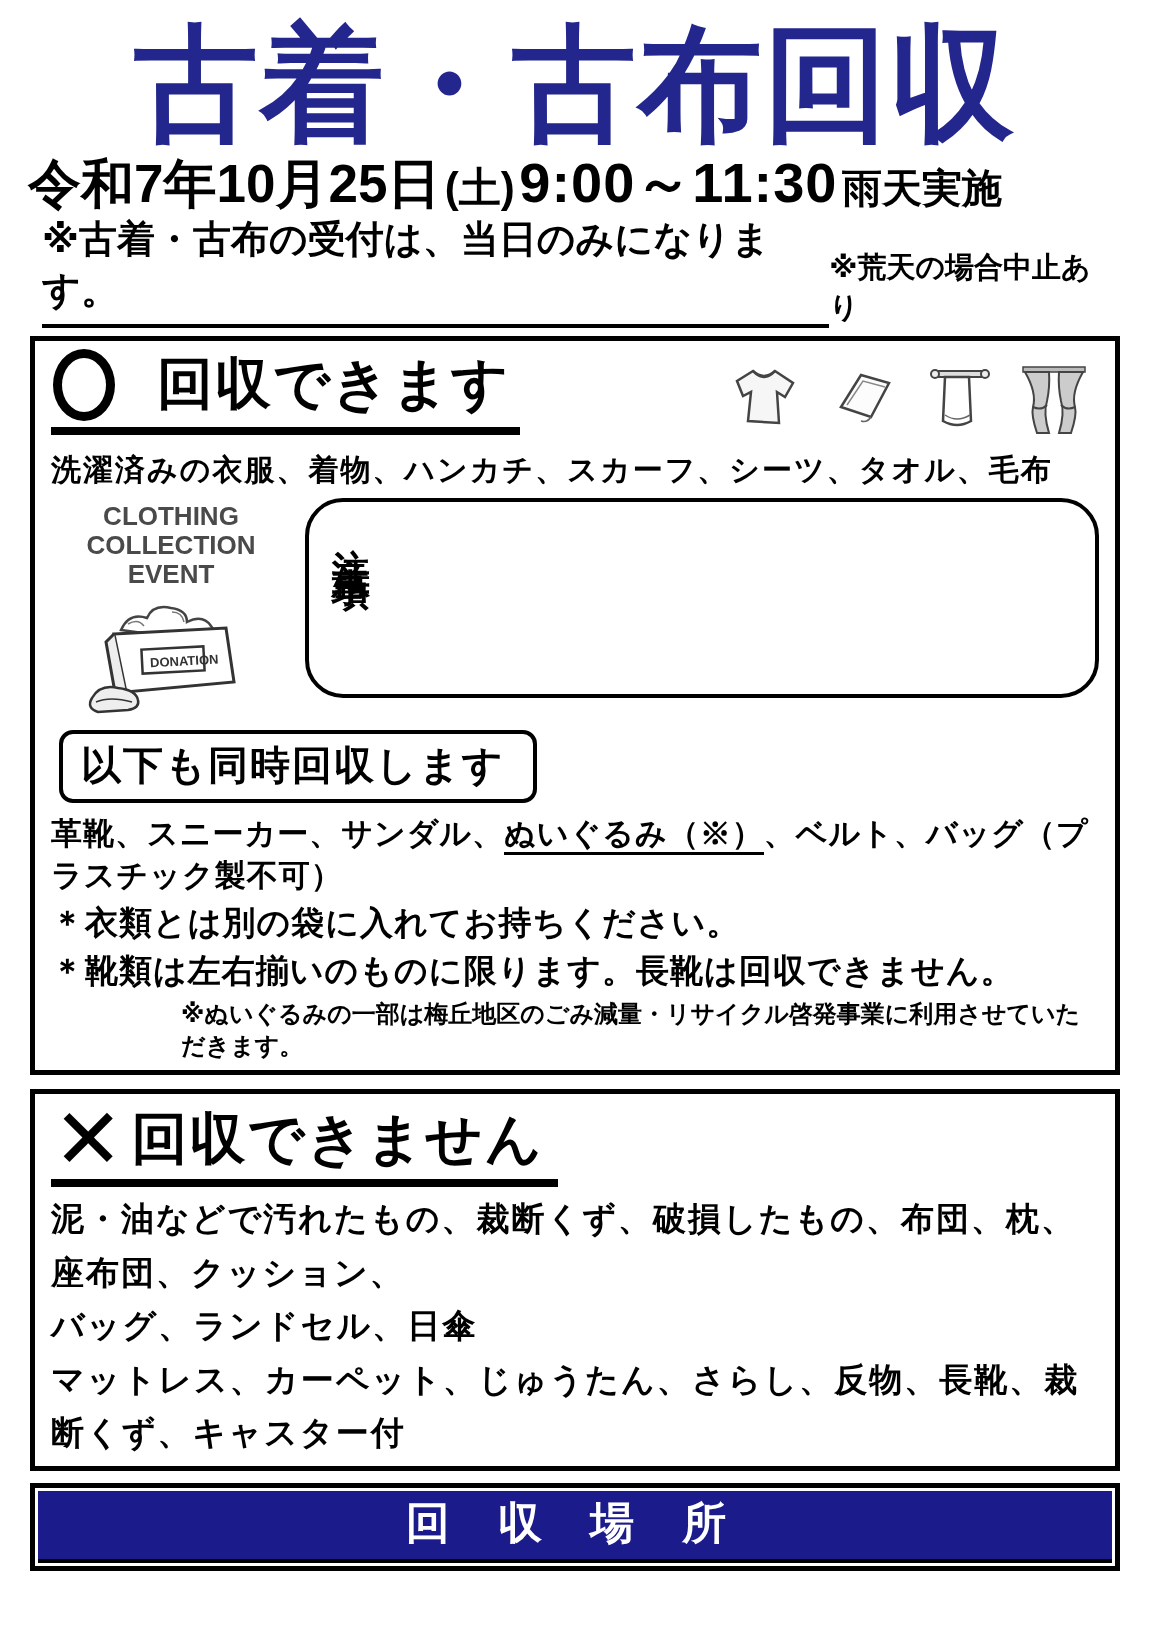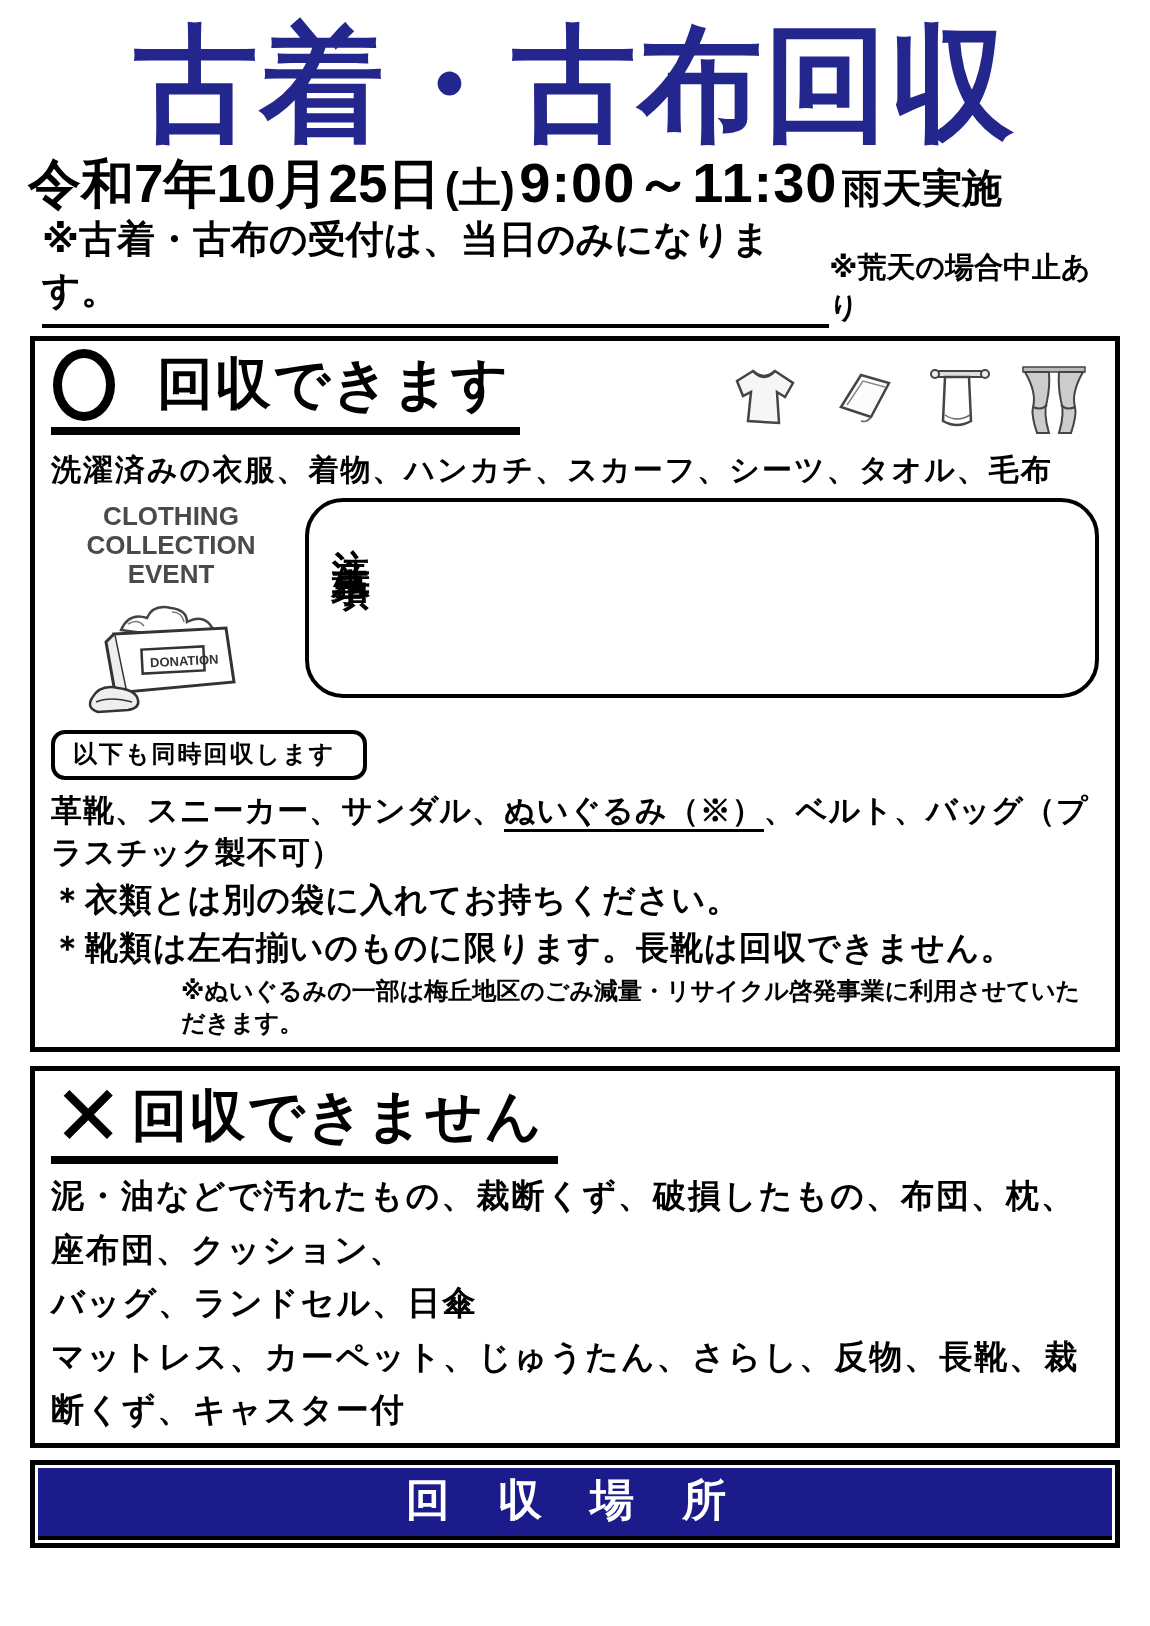--- a/index.html
+++ b/index.html
@@ -55,21 +55,21 @@
     writing-mode:vertical-rl; text-orientation:upright;
     font-family:"Liberation Serif","DejaVu Serif",serif;
     font-size:38px; font-weight:700; letter-spacing:10px; padding-top:6px; flex:none;
   }
   .caution-list { padding-left:18px; font-family:"Liberation Serif","DejaVu Serif",serif; font-size:29px; font-weight:600; line-height:1.62; letter-spacing:1px; }
   .u1 { border-bottom:3px solid #000; padding-bottom:1px; }
   .u2 { border-bottom:6px double #000; padding-bottom:1px; }
 
   .also-box {
     display:inline-block; border:4px solid #000; border-radius:14px;
-    font-size:24px; font-weight:900; padding:4px 28px 6px 18px; margin-top:8px; letter-spacing:2px;
+    font-size:40px; font-weight:900; padding:4px 28px 6px 18px; margin-top:8px; letter-spacing:2px;margin-left:8px;
   }
   .also-items { font-family:"Liberation Serif","DejaVu Serif",serif; font-size:31px; font-weight:700; letter-spacing:1px; margin-top:10px; }
   .star-line { font-size:33px; font-weight:900; letter-spacing:1px; line-height:1.35; margin-top:4px; }
   .tiny-note { font-size:24px; font-weight:900; margin:4px 0 2px 130px; }
 
   .head-reject { display:inline-flex; align-items:center; border-bottom:8px solid #000; padding:0 14px 2px 2px; }
   .x-mark { font-size:84px; font-weight:900; line-height:.9; margin-right:8px; font-family:"Liberation Sans","DejaVu Sans",sans-serif; }
   .reject-par { font-family:"Liberation Serif","DejaVu Serif",serif; font-size:33px; font-weight:600; letter-spacing:2px; line-height:1.62; margin-top:6px; }
 
   

